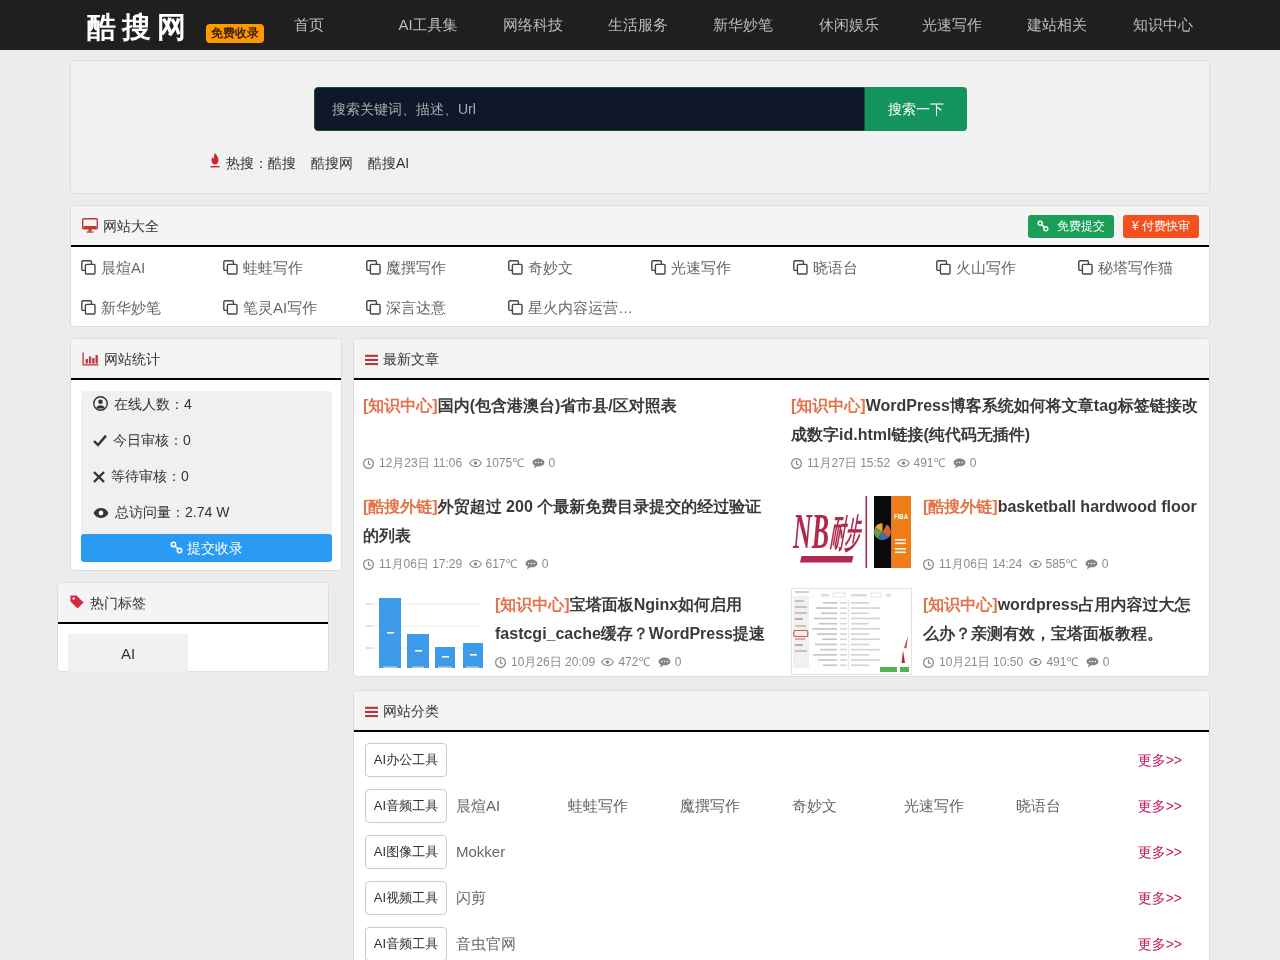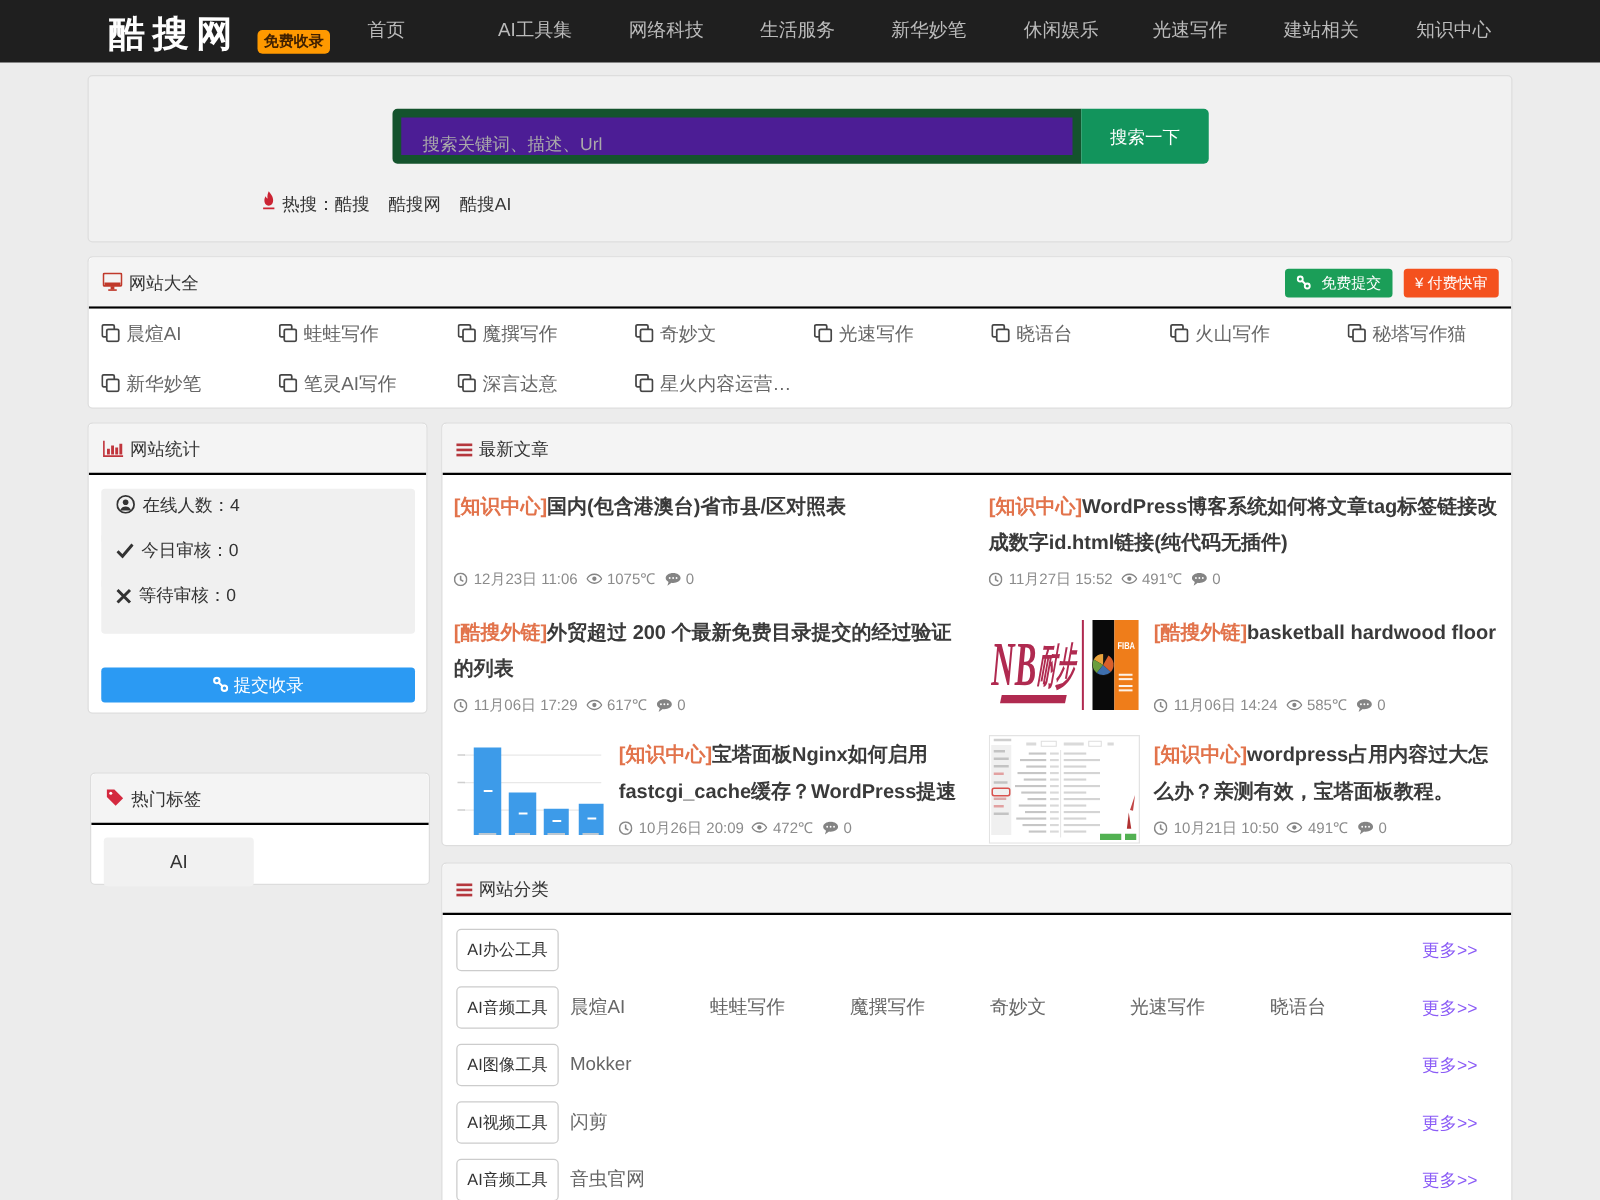--- a/index.html
+++ b/index.html
@@ -15,56 +15,56 @@
 .nav a.item { position:absolute; top:0; height:50px; line-height:50px; color:#bbb; font-size:15px; transform:translateX(-50%); }
 
 
 .panel { position:absolute; background:#fff; border:1px solid #ddd; border-radius:4px; }
 .phead { height:41px; background:#f4f4f4; border-bottom:2px solid #000000; border-radius:4px 4px 0 0; line-height:40px; padding-left:11px; font-size:14px; color:#333; position:relative; }
 .phead svg { vertical-align:-2px; margin-right:5px; }
 
 
 .search-card { left:70px; top:60px; width:1140px; height:134px; background:#f1f1f1; border:1px solid #ddd; border-radius:4px; position:absolute; }
 .sform { position:absolute; left:243px; top:26px; width:653px; height:44px; }
-.sinput { position:absolute; left:0; top:0; width:551px; height:44px; background:#4c1d95; border:7px solid #14532d; border-radius:4px 0 0 4px; font-size:14px; color:#aaa; line-height:42px; padding-left:17px; }
+.sinput { position:absolute; left:0; top:0; width:551px; height:44px; background:#0f172a; border:1px solid #14532d; border-radius:4px 0 0 4px; font-size:14px; color:#aaa; line-height:42px; padding-left:17px; }
 .sbtn { position:absolute; left:551px; top:0; width:102px; height:44px; background:#12945c; border-radius:0 4px 4px 0; color:#fff; font-size:14px; text-align:center; line-height:44px; }
 .hot { position:absolute; left:137px; top:91px; font-size:14px; color:#333; }
 .hot a { color:#333; margin-left:15px; }
 
 
 .sites-card { left:70px; top:205px; width:1140px; height:122px; }
 .btn-g { position:absolute; top:9px; height:23px; border-radius:3px; color:#fff; font-size:12px; line-height:23px; padding:0 9px; }
 .site-row { position:absolute; left:0; width:1138px; height:40px; }
 .site-item { position:absolute; top:0; height:40px; line-height:40px; font-size:15px; color:#666; white-space:nowrap; }
 .site-item svg { vertical-align:-2px; margin-right:5px; }
 
 
 .stats-card { left:70px; top:338px; width:272px; height:233px; }
 .srow { position:absolute; left:10px; width:251px; height:44px; background:#f0f0f0; border-radius:3px; line-height:26px; font-size:14px; color:#333; padding-left:12px; }
 .srow svg { vertical-align:-2px; margin-right:6px; }
 .sbtn2 { position:absolute; left:10px; top:195px; width:251px; height:28px; background:#2b9af3; border-radius:3px; color:#fff; text-align:center; line-height:28px; font-size:14px; }
-.tags-card { left:72px; top:582px; width:272px; height:90px;margin-top:36px; }
+.tags-card { left:57px; top:582px; width:272px; height:90px; }
 .tag-ai { position:absolute; left:10px; top:51px; width:120px; height:39px; background:#f1f1f1; border-radius:3px; text-align:center; line-height:39px; font-size:15px; color:#333; }
 
 
 .articles-card { left:353px; top:338px; width:857px; height:339px; }
 .art { position:absolute; width:410px; height:80px; }
 .art .thumb { position:absolute; left:0; top:0; width:120px; height:80px; }
 .art .tt { position:absolute; left:0; top:0; right:0; font-size:16px; font-weight:bold; color:#3a3a3a; line-height:29px; }
 .art .tt b { color:#e2734b; font-weight:bold; }
 .art .meta { position:absolute; left:0; top:63px; font-size:12px; color:#8b8b8b; white-space:nowrap; }
 .art .meta svg { vertical-align:-2px; margin-right:3px; }
 .art.witht .tt, .art.witht .meta { left:132px; }
 
 
 .cats-card { left:353px; top:690px; width:857px; height:320px; }
 .crow { position:absolute; left:11px; width:835px; height:34px; }
 .cbox { position:absolute; left:0; top:0; width:82px; height:34px; border:1px solid #ccc; border-radius:4px; text-align:center; line-height:32px; font-size:13px; color:#333; background:#fff; }
 .clink { position:absolute; top:0; height:34px; line-height:34px; font-size:15px; color:#666; }
-.more { position:absolute; right:18px; top:0; height:34px; line-height:34px; font-size:14px; color:#8b5cf6; }
+.more { position:absolute; right:18px; top:0; height:34px; line-height:34px; font-size:14px; color:#be185d; }
 </style>
 </head>
 <body>
 
 <div class="nav">
   <div class="logo">酷搜网</div>
   <div class="badge">免费收录</div>
   <a class="item" style="left:309px">首页</a>
   <a class="item" style="left:428px">AI工具集</a>
   <a class="item" style="left:533px">网络科技</a>
@@ -171,20 +171,24 @@
         <circle cx="8" cy="8" r="7.2" fill="none" stroke="#333" stroke-width="1.5"></circle>
         <circle cx="8" cy="6.2" r="2.4" fill="#333"></circle>
         <path d="M3.4 13.2C4 10.8 6 9.8 8 9.8 10 9.8 12 10.8 12.6 13.2" fill="#333"></path>
       </svg>在线人数：4</div>
   <div class="srow" style="top:88px"><svg width="14" height="13" viewBox="0 0 14 13">
         <path d="M1 7L5 11L13 1.6" fill="none" stroke="#333" stroke-width="2.4"></path>
       </svg>今日审核：0</div>
   <div class="srow" style="top:124px"><svg width="12" height="12" viewBox="0 0 12 12">
         <path d="M1 1L11 11M11 1L1 11" stroke="#333" stroke-width="2.4"></path>
       </svg>等待审核：0</div>
+  <div class="srow" style="top:160px"><svg width="16" height="12" viewBox="0 0 16 12">
+        <path d="M8 1C4 1 1.4 4 0.6 6 1.4 8 4 11 8 11 12 11 14.6 8 15.4 6 14.6 4 12 1 8 1Z" fill="#333"></path>
+        <circle cx="8" cy="6" r="2.4" fill="#fff"></circle>
+      </svg>总访问量：2.74 W</div>
   <a class="sbtn2"><svg width="13" height="13" viewBox="0 0 12 12" style="vertical-align:-1px">
         <g fill="none" stroke="#fff" stroke-width="1.5">
           <circle cx="3.2" cy="3.2" r="2"></circle>
           <circle cx="8.8" cy="8.8" r="2"></circle>
           <line x1="4.4" y1="4.4" x2="7.6" y2="7.6"></line>
         </g>
       </svg> 提交收录</a>
 </div>
 
 <div class="panel tags-card">

